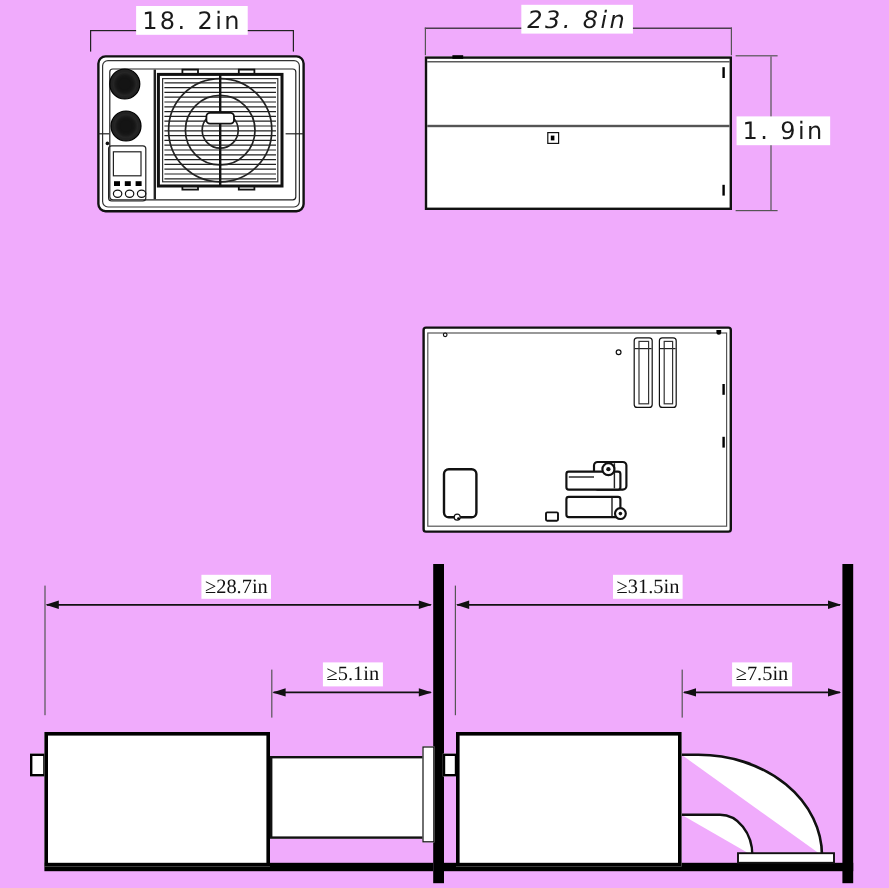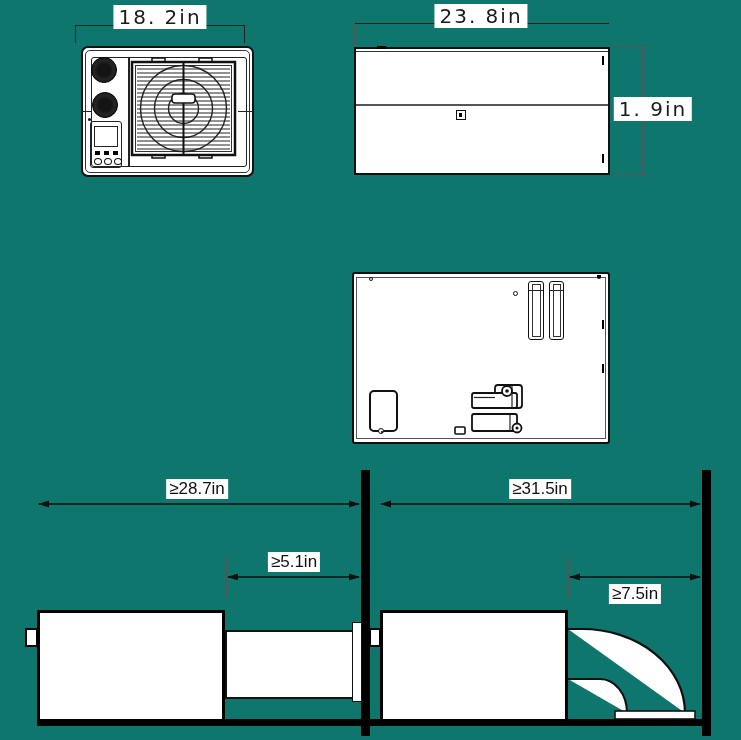--- a/index.html
+++ b/index.html
@@ -1,22 +1,22 @@
 <!DOCTYPE html>
 <html><head>
 <meta charset="utf-8">
 <style>
   html,body{margin:0;padding:0;background:#fff;}
-  #canvas{position:relative;width:741px;height:740px;background:#0f766e;overflow:hidden;
+  #canvas{position:relative;width:741px;height:740px;background:#f0abfc;overflow:hidden;
           font-family:"DejaVu Sans","Liberation Sans",sans-serif;color:#1a1a1a;}
   .abs{position:absolute;box-sizing:border-box;}
   .dimtext{position:absolute;transform:translate(-50%,-50%);background:#fff;padding:0 5px;
            font-size:20px;letter-spacing:2px;white-space:nowrap;color:#1a1a1a;}
   .clrtext{position:absolute;transform:translate(-50%,-50%);background:#fff;padding:0 3px;
-           font-family:Liberation Sans, sans-serif;font-size:17px;letter-spacing:0;
+           font-family:Liberation Serif, serif;font-size:17px;letter-spacing:0;
            white-space:nowrap;color:#111;}
   .thinline{background:#222;}
   .extline{background:#555;}
   .blackfill{background:#000;}
   svg{display:block;overflow:visible;}
 </style>
 </head>
 <body>
 
 <div id="canvas">
@@ -62,21 +62,21 @@
       <line x1="53.5" y1="6" x2="53.5" y2="99" stroke="#111" stroke-width="2"></line>
       <rect x="42" y="38" width="23" height="9" rx="3" fill="#fff" stroke="#111" stroke-width="1.5"></rect>
     </svg>
   </div>
 
   <div>
 
     <div class="abs thinline" style="left:354px;top:23px;width:256px;height:1px;"></div>
     <div class="abs extline" style="left:354px;top:23px;width:1px;height:23px;"></div>
     <div class="abs extline" style="left:609px;top:23px;width:1px;height:23px;"></div>
-    <div class="dimtext" style="left:481px;top:16px;">23. 8in</div>
+    <div class="dimtext" style="left:481px;top:16px;font-style:italic;">23. 8in</div>
 
     <div class="abs extline" style="left:642px;top:47px;width:1px;height:128px;"></div>
     <div class="abs extline" style="left:613px;top:46px;width:35px;height:1px;"></div>
     <div class="abs extline" style="left:613px;top:175px;width:35px;height:1px;"></div>
     <div class="dimtext" style="left:653px;top:109px;">1. 9in</div>
 
     <div class="abs" style="left:354px;top:47px;width:256px;height:128px;border:2px solid #111;background:#fff;"></div>
     <div class="abs" style="left:356px;top:51px;width:252px;height:1px;background:#333;"></div>
     <div class="abs blackfill" style="left:377px;top:46px;width:9px;height:3px;"></div>
     <div class="abs" style="left:356px;top:104px;width:252px;height:1.5px;background:#555;"></div>
@@ -160,21 +160,21 @@
         <polygon points="322,6 311,2.5 311,9.5" fill="#111"></polygon>
       </svg>
       <div class="clrtext" style="left:540px;top:489px;">≥31.5in</div>
 
       <div class="abs extline" style="left:568px;top:558px;width:1px;height:40px;"></div>
       <svg class="abs" style="left:568px;top:571px;" width="134" height="12" viewBox="0 0 134 12">
         <line x1="2" y1="6" x2="132" y2="6" stroke="#111" stroke-width="1.4"></line>
         <polygon points="1,6 12,2.5 12,9.5" fill="#111"></polygon>
         <polygon points="133,6 122,2.5 122,9.5" fill="#111"></polygon>
       </svg>
-      <div class="clrtext" style="left:635px;top:594px;">≥7.5in</div>
+      <div class="clrtext" style="left:635px;top:562px;">≥7.5in</div>
 
       <svg class="abs" style="left:566px;top:607px;z-index:2;" width="140" height="118" viewBox="0 0 140 118">
         <path d="M2 22 L16 22 A103 84 0 0 1 119 106" fill="#fff" stroke="#111" stroke-width="2.2"></path>
         <path d="M2 72 L34 72 A27 34 0 0 1 61 106" fill="#fff" stroke="#111" stroke-width="2"></path>
         <rect x="49" y="104" width="80" height="8" fill="#fff" stroke="#111" stroke-width="1.6"></rect>
       </svg>
       <div class="abs" style="left:380px;top:610px;width:188px;height:112px;border:3px solid #000;background:#fff;z-index:4;"></div>
       <div class="abs" style="left:369px;top:628px;width:12px;height:19px;border:2px solid #000;background:#fff;z-index:3;"></div>
     </div>
   </div>

